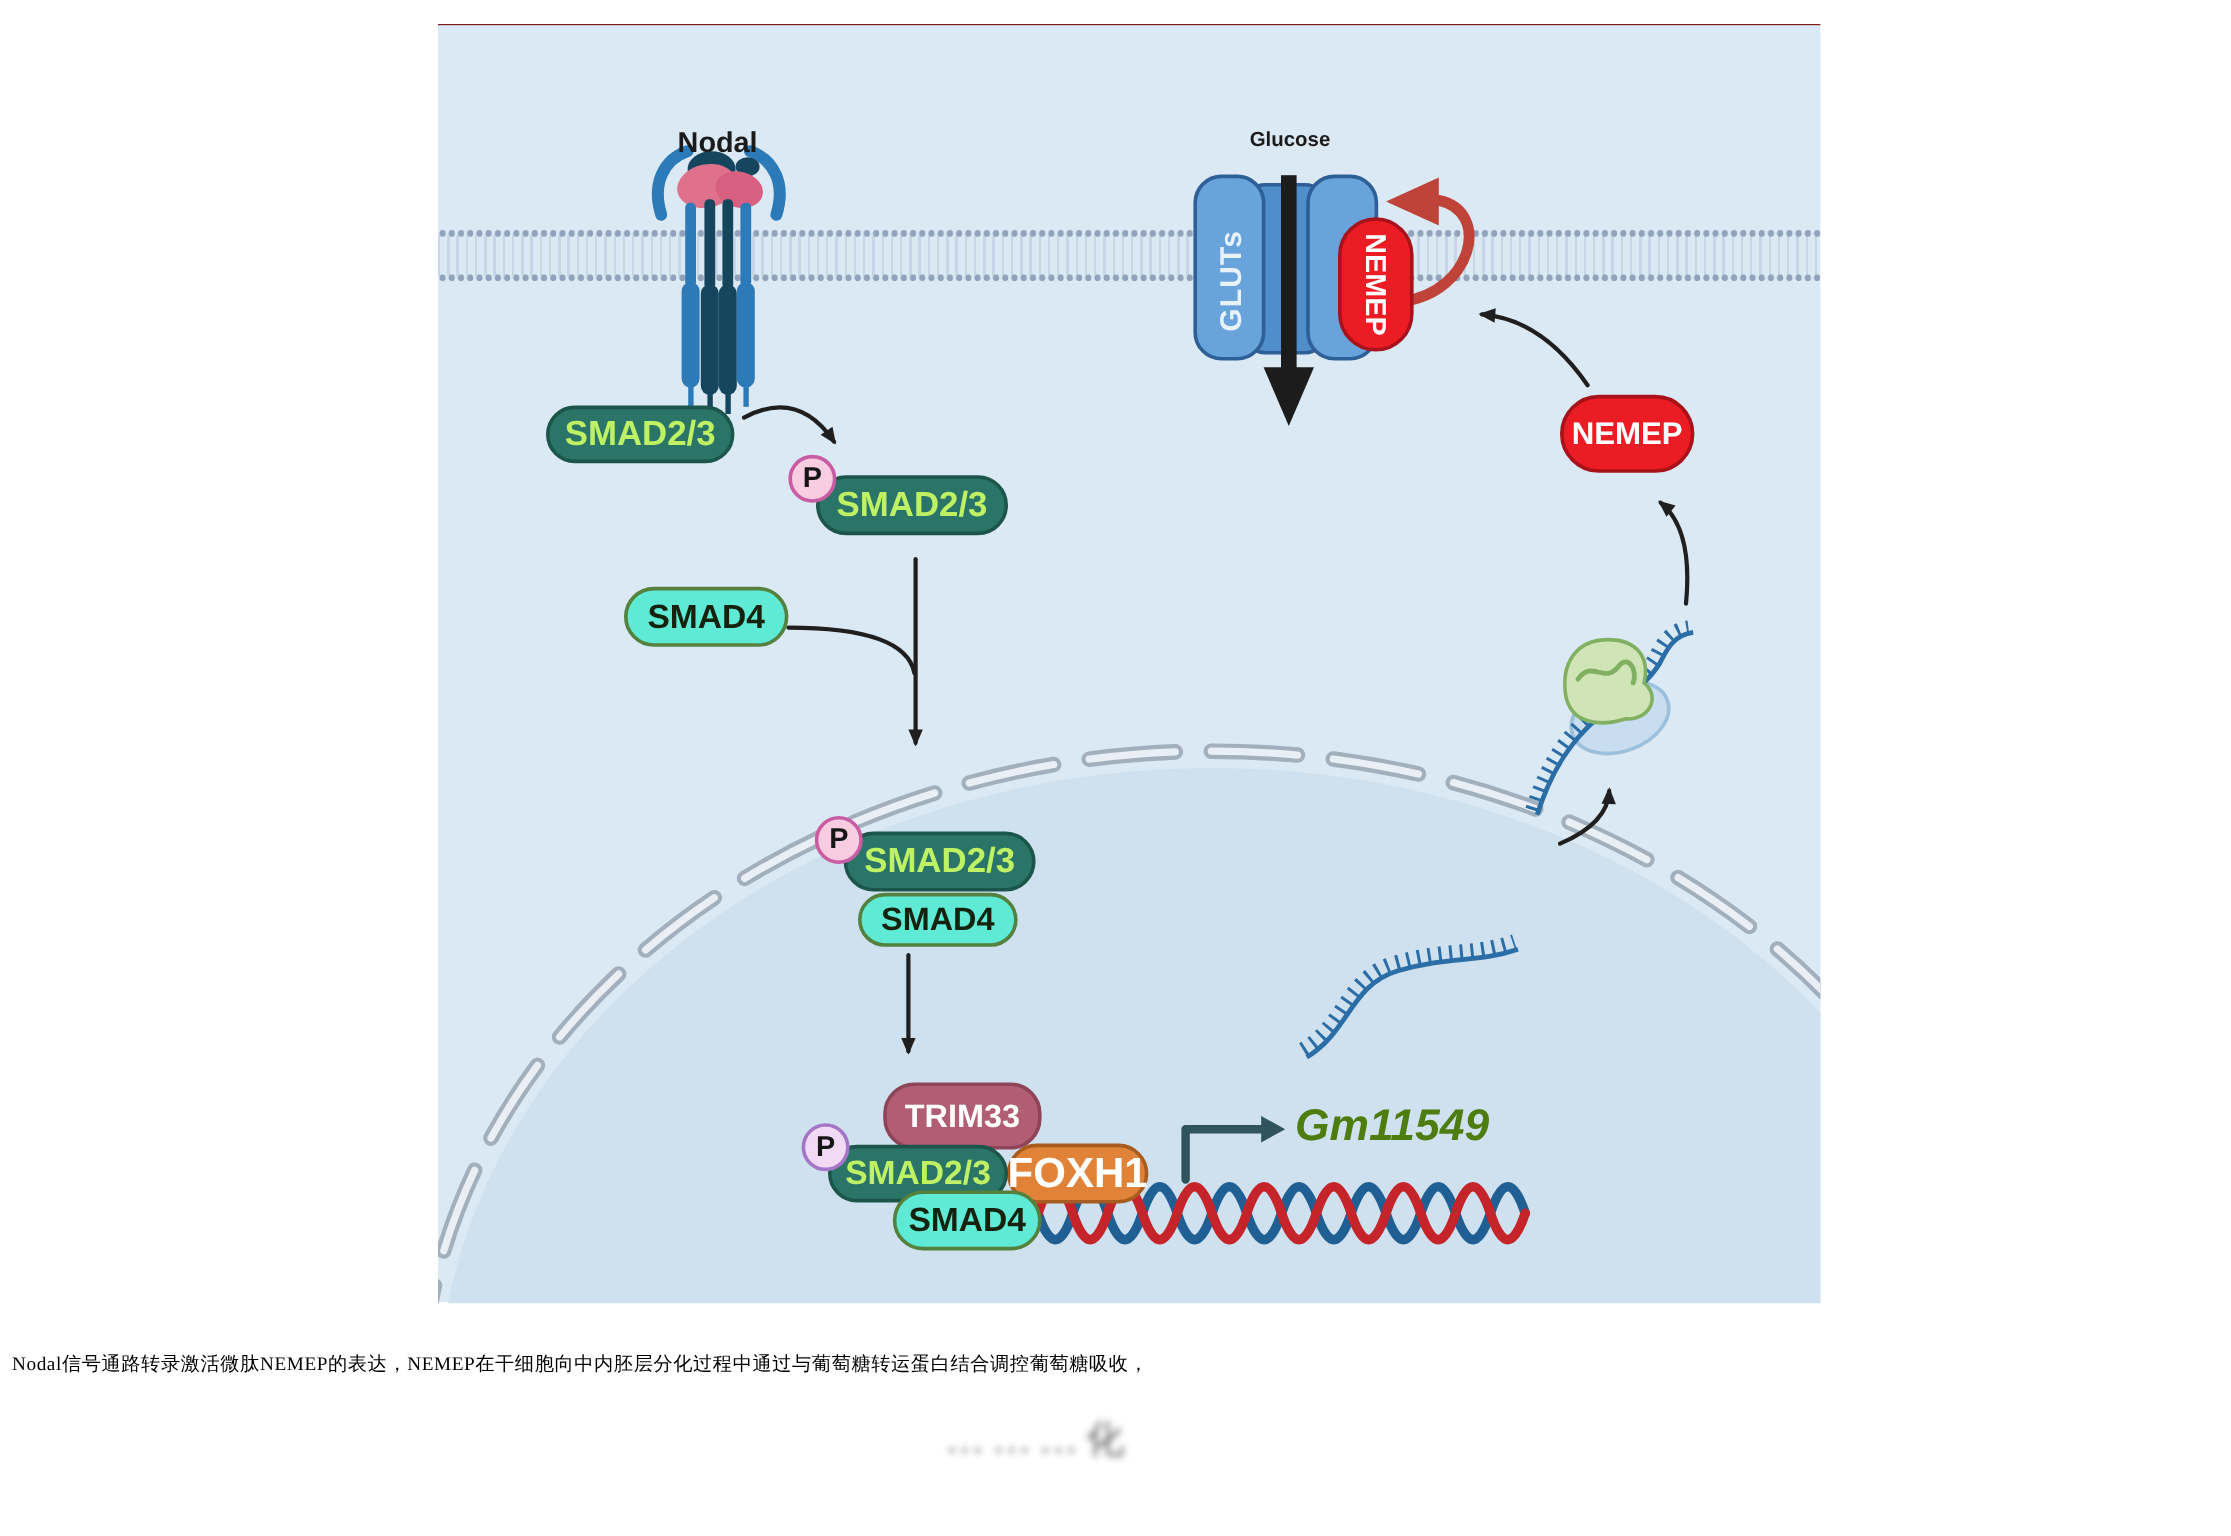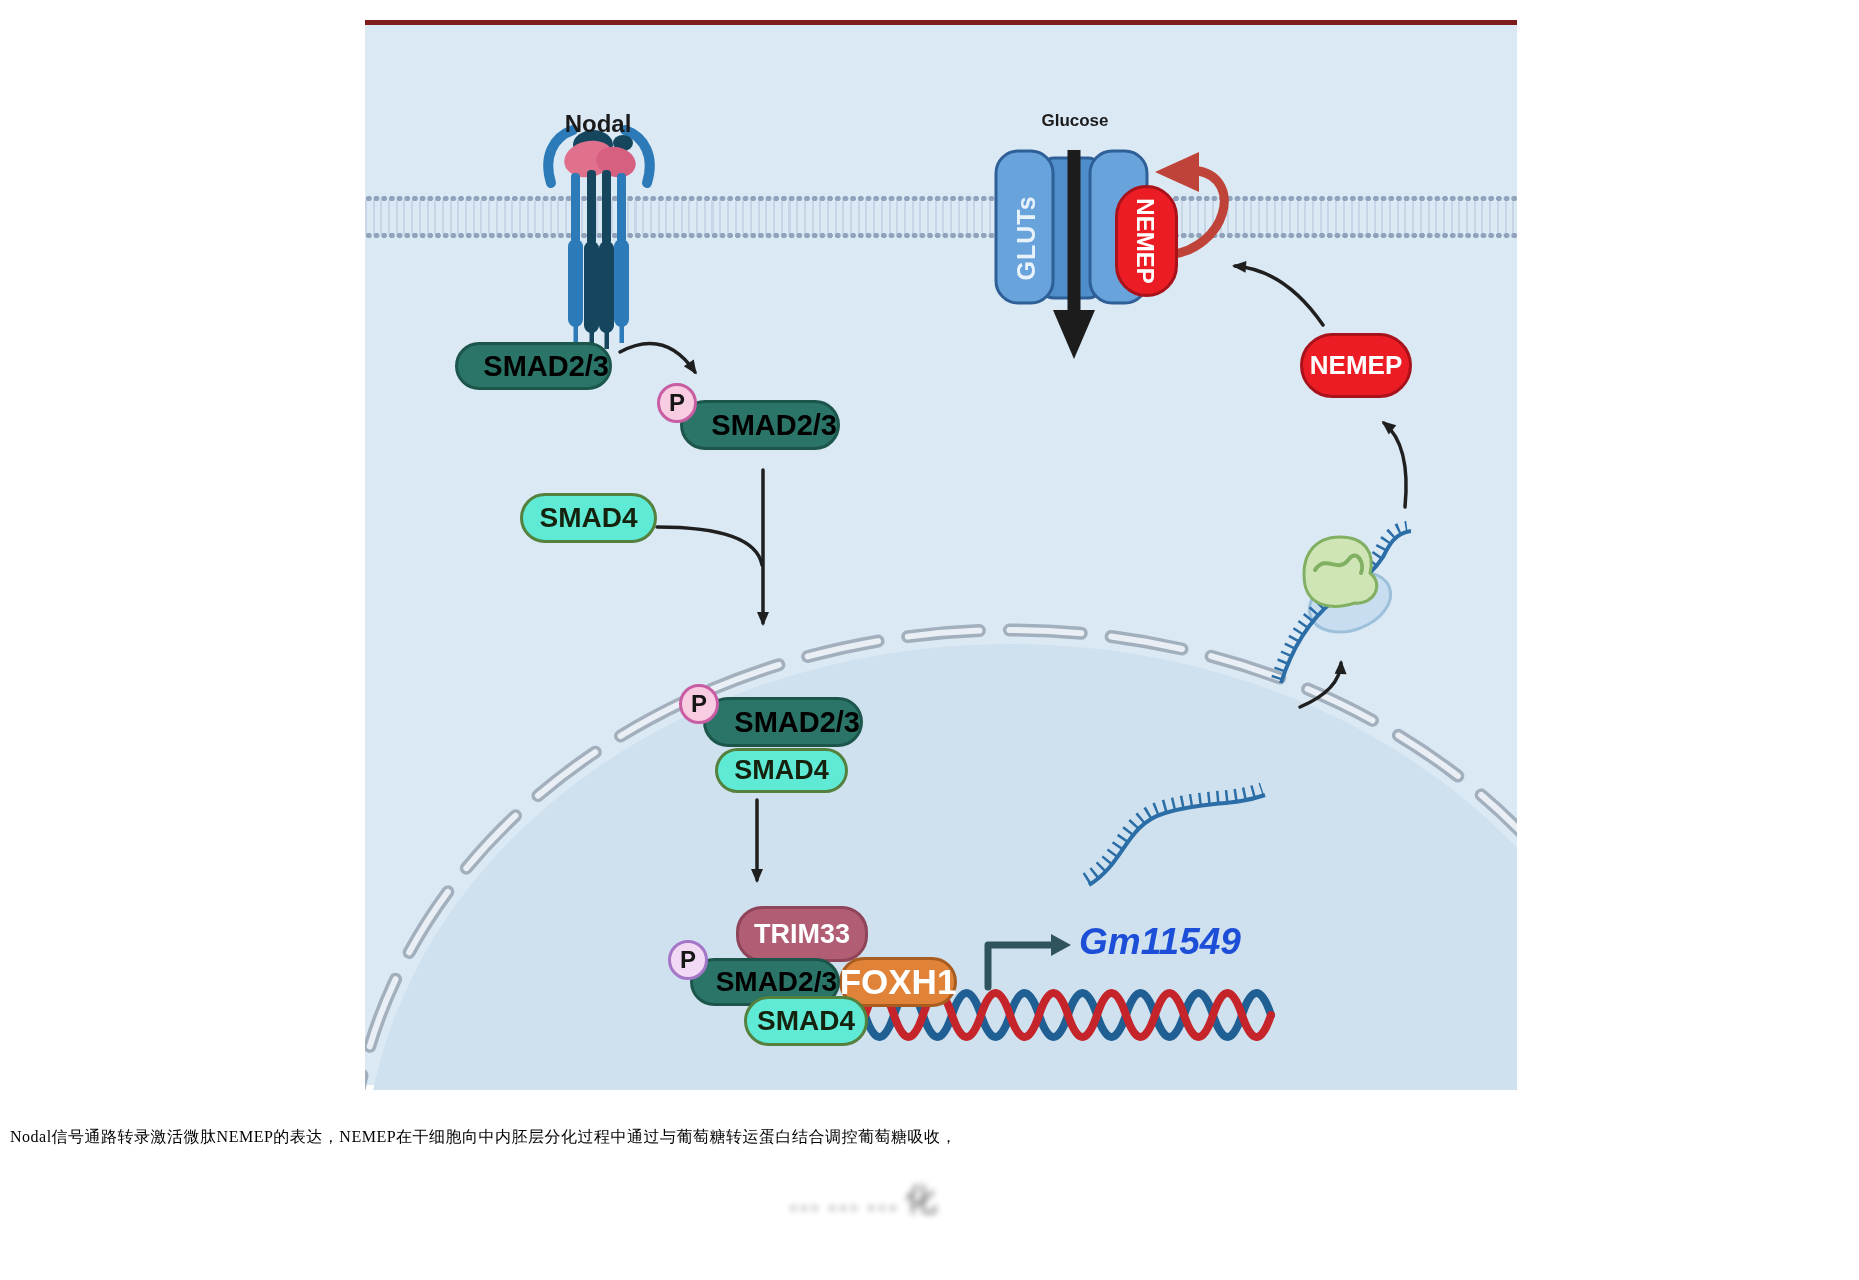--- a/index.html
+++ b/index.html
@@ -1,51 +1,51 @@
 <!DOCTYPE html>
 <html><head>
 <meta charset="utf-8">
 <style>
   html,body{margin:0;padding:0;background:#ffffff;}
   body{position:relative;width:1859px;height:1280px;overflow:hidden;
        font-family:"Liberation Sans",sans-serif;}
 
   
   .panel{position:absolute;left:365px;top:20px;width:1152px;height:1065px;
-         background:#dbe9f5;border-top:5px solid #7f1d1d;box-sizing:border-box;}
+         background:#dbe9f5;border-top:1px solid #7f1d1d;box-sizing:border-box;}
 
   
   .membrane{position:absolute;left:0;top:170px;width:1152px;height:44px;
     background:
       radial-gradient(circle 3px at 3.8px 3.5px,#91a3bb 2.6px,rgba(0,0,0,0) 2.8px) 0 0/7.7px 7px repeat-x,
       radial-gradient(circle 3px at 3.8px 3.5px,#91a3bb 2.6px,rgba(0,0,0,0) 2.8px) 0 37px/7.7px 7px repeat-x,
       repeating-linear-gradient(90deg,#c7d5e6 0 2px,rgba(0,0,0,0) 2px 7.7px) 0 5px/1152px 34px no-repeat;}
 
   .diagram-svg{position:absolute;left:0;top:0;width:1152px;height:1065px;}
 
   
   .pill{position:absolute;display:flex;align-items:center;justify-content:center;
         border-radius:26px;font-weight:bold;box-sizing:border-box;border:3px solid;
         white-space:nowrap;}
-  .t{background:#2b7468;border-color:#1c564b;color:#000000;justify-content:flex-end;}
+  .t{background:#2b7468;border-color:#1c564b;color:#bef264;}
   .g{background:#5eead4;border-color:#54813e;color:#14220e;}
   .m{background:#b15e74;border-color:#8e4459;color:#ffffff;}
   .o{background:#e08338;border-color:#a85c20;color:#ffffff;}
   .r{background:#ec1c24;border-color:#a8121a;color:#ffffff;}
   .pc{position:absolute;width:40px;height:40px;border-radius:50%;display:flex;
       align-items:center;justify-content:center;font-weight:bold;font-size:24px;
       color:#161616;border:3px solid;box-sizing:border-box;}
   .pink{background:#f8cde1;border-color:#c95da3;}
   .purple{background:#f2daf4;border-color:#a476c8;}
 
   
   .lbl{position:absolute;color:#1b1b1b;font-weight:600;text-align:center;}
   .rot-ccw{transform:rotate(-90deg);}
   .rot-cw{transform:rotate(90deg);}
-  .gene{font-style:italic;font-weight:bold;font-size:37px;color:#1d4ed8;text-align:center;}
+  .gene{font-style:italic;font-weight:bold;font-size:37px;color:#4d7c0f;text-align:center;}
 
   
   .cap1{position:absolute;left:10px;top:1127px;font-family:"Liberation Serif",serif;
         font-size:16px;color:#000;white-space:nowrap;letter-spacing:.5px;}
   .cap2{position:absolute;left:788px;top:1178px;font-family:"Liberation Serif",serif;
         font-size:32px;color:#333;opacity:.8;filter:blur(3px);letter-spacing:7px;}
 </style>
 </head>
 <body>
 

